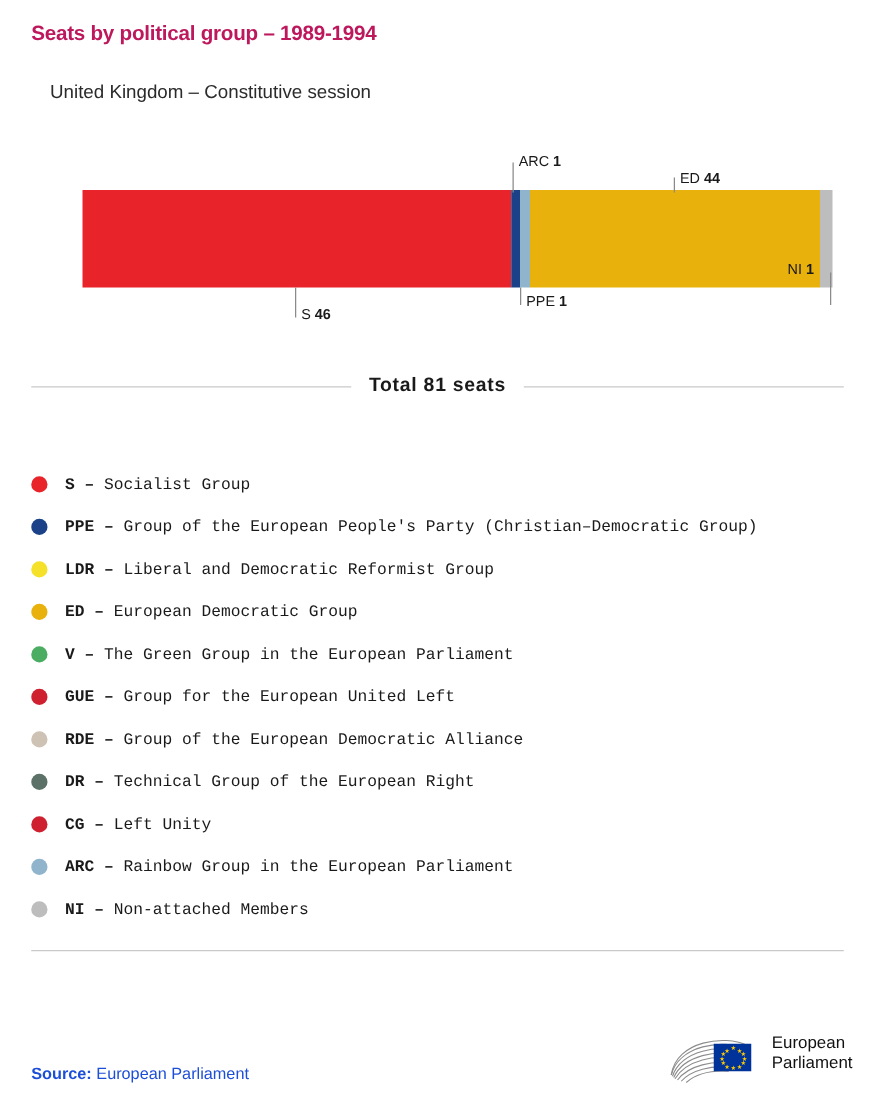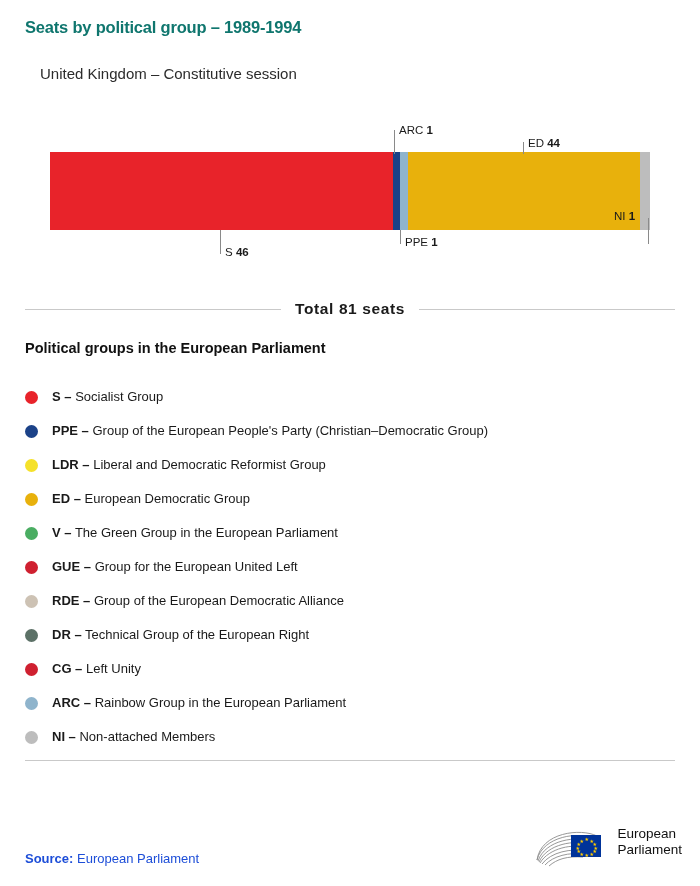--- a/index.html
+++ b/index.html
@@ -20,34 +20,34 @@
   }
 
   
   .header {
     padding: 18px 25px 0 25px;
   }
   .title {
     font-size: 16.5px;
     font-weight: bold;
     letter-spacing: -0.2px;
-    color: #0f766e;
+    color: #be185d;
     margin: 0 0 28px 0;
   }
   .subtitle {
     font-size: 15px;
     font-weight: normal;
     color: #2b2b2b;
     margin: 15px;
   }
 
   
   .chart-area {
     position: relative;
-    margin: 38px 0 0 0;
+    margin: 38px 0 0 16px;
     height: 135px;
   }
   .bar-wrap {
     position: absolute;
     left: 50px;
     top: 32px;
     width: 600px;
     height: 78px;
     display: flex;
     flex-direction: row;
@@ -103,22 +103,23 @@
     color: #111111;
   }
   .legend {
     position: absolute;
     left: 25px;
     top: 370px;
     width: 650px;
   }
   .legend-item {
     display: flex;
-    align-items: flex-end;
+    align-items: center;
     height: 34px;
+    font-family: Liberation Mono, monospace;
   }
   .dot {
     width: 13px;
     height: 13px;
     border-radius: 50%;
     flex: 0 0 13px;
     margin-right: 14px;
   }
   .legend-text {
     font-size: 13px;
@@ -237,21 +238,20 @@
     </div>
 
   </div>
 
   <div class="total-row">
     <div class="rule"></div>
     <div class="total-text">Total 81 seats</div>
     <div class="rule"></div>
   </div>
 
-  <div class="legend-title">Political groups in the European Parliament</div>
 
   <div class="legend">
 
     <div class="legend-item">
       <span class="dot" style="background:#e8232a;"></span>
       <span class="legend-text">
         <b>S –</b>
         <span>Socialist Group</span>
       </span>
     </div>

